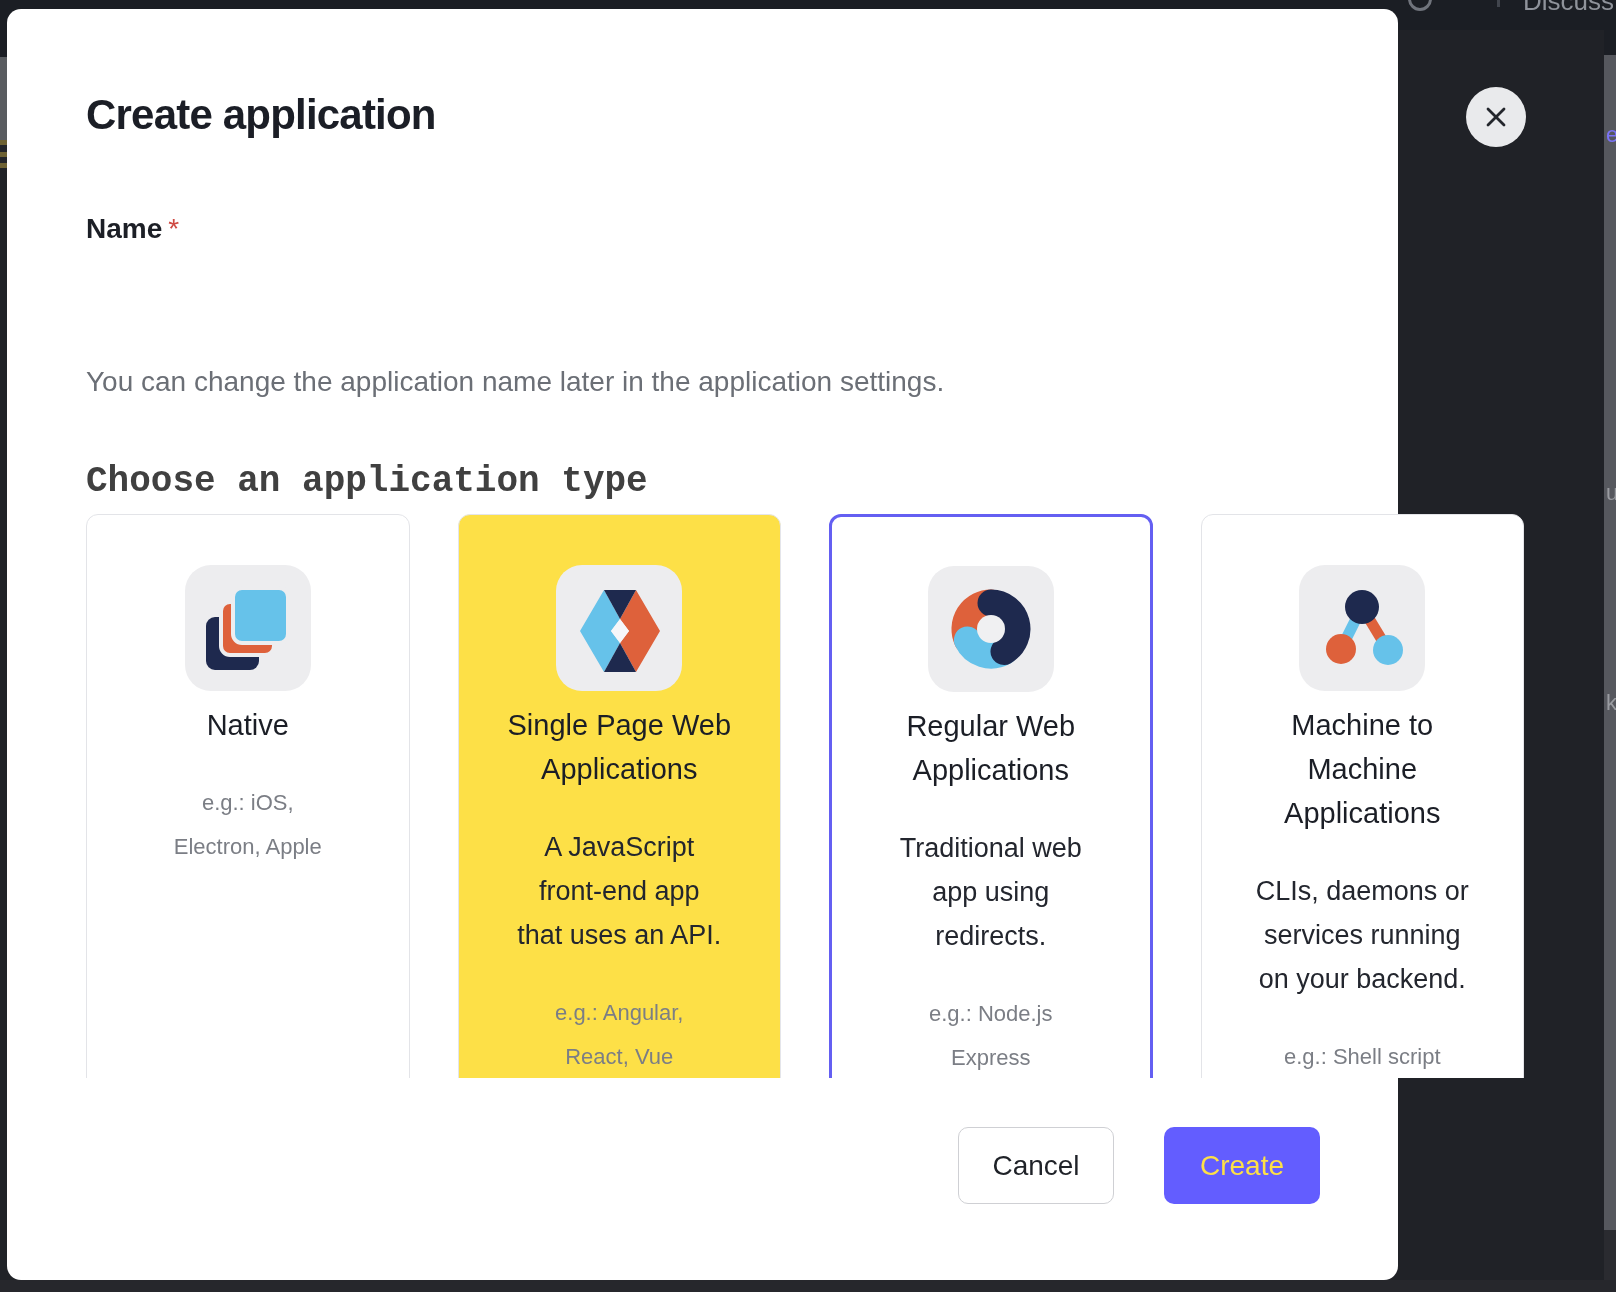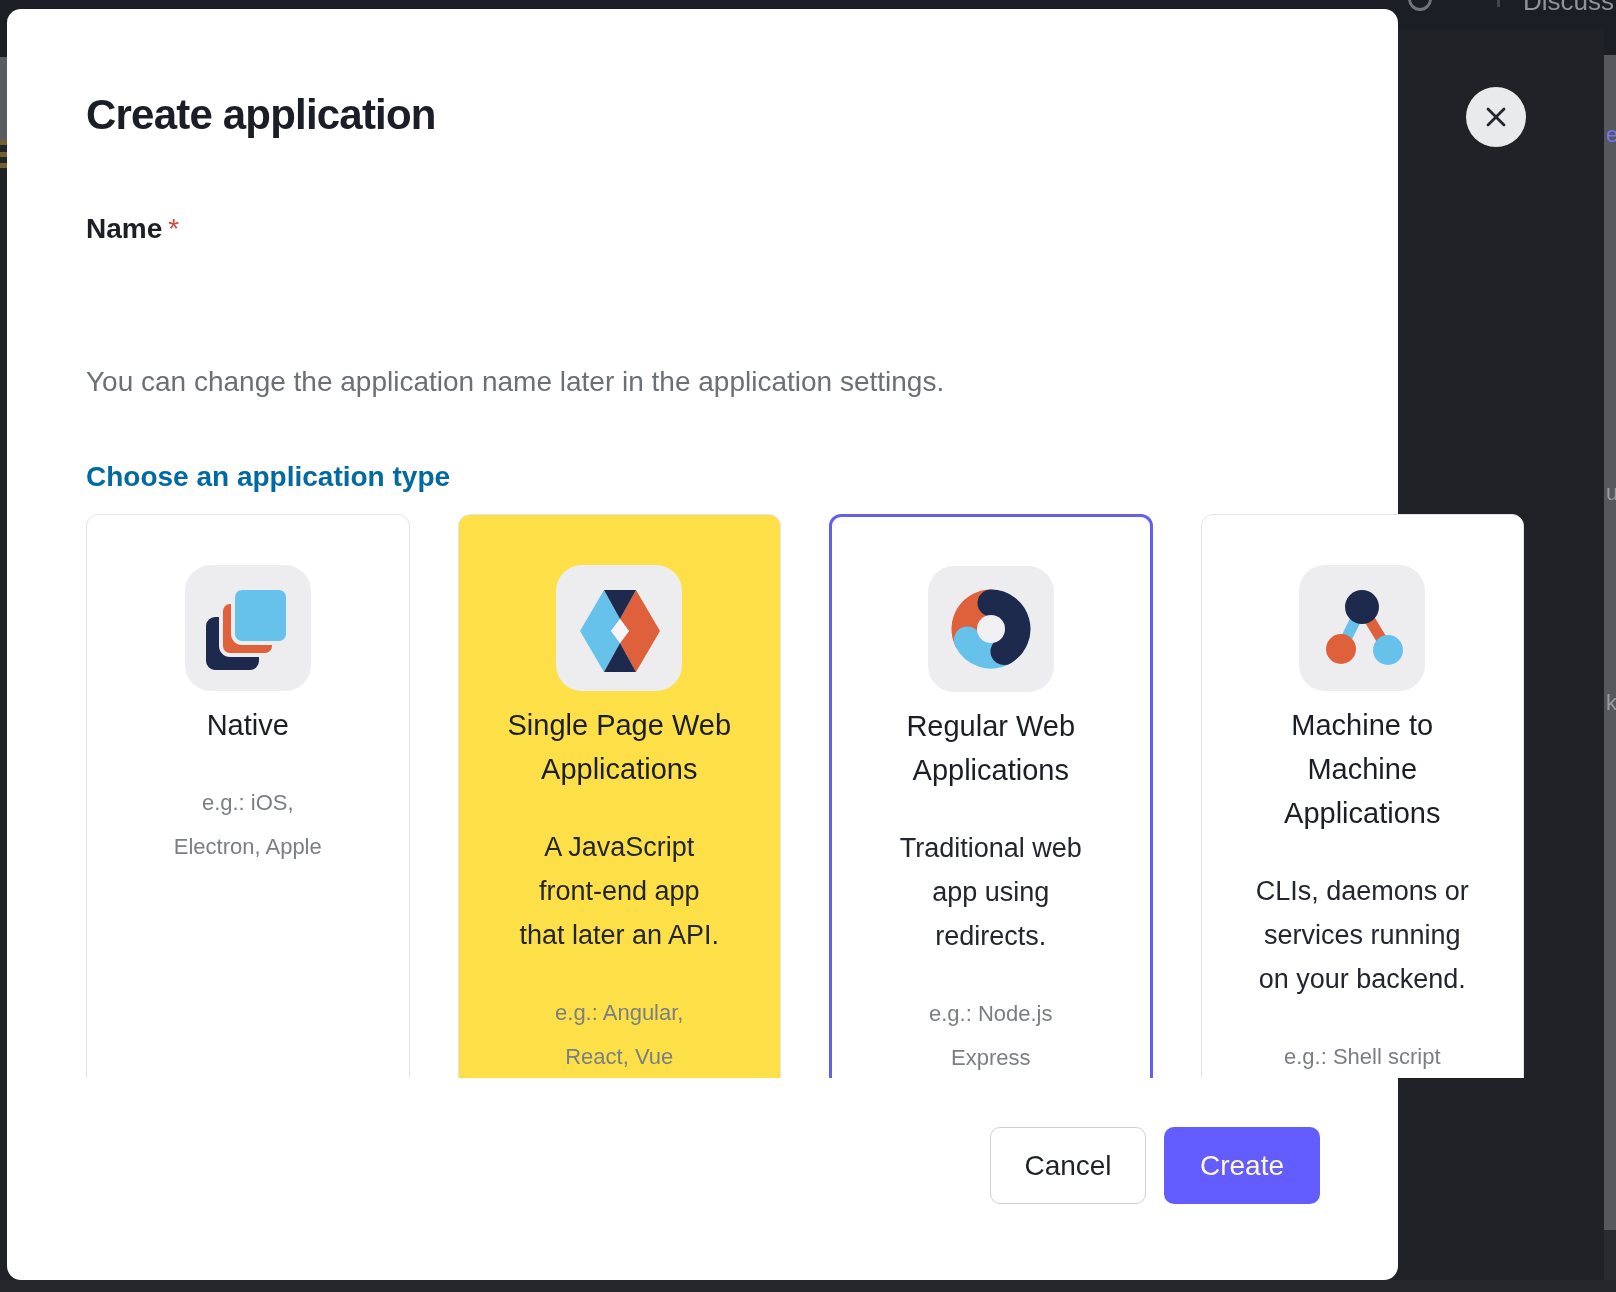--- a/index.html
+++ b/index.html
@@ -40,21 +40,21 @@
   .field-label { position:absolute; left:79px; top:204px; font-size:28px; font-weight:700; color:#1c1f26; }
   .required { color:#cf4a43; font-weight:400; margin-left:6px; }
 
   .name-input { position:absolute; left:79px; top:257px; width:1438px; height:74px;
     border:1.5px solid #c6c8cc; border-radius:6px; background:#fff;
     font-family:"Liberation Sans", sans-serif; font-size:28px; color:#26282e;
     padding:0 0 0 31px; outline:none; }
 
   .helper-text { position:absolute; left:79px; top:357px; font-size:28px; color:#6b6f76; }
 
-  .section-label { position:absolute; left:79px; top:452px; font-size:28px; font-weight:700; color:#0369a1; }
+  .section-label { position:absolute; left:79px; top:452px; font-size:36px; font-weight:700; color:#404040;font-family:Liberation Mono, monospace; }
 
   .cards { position:absolute; left:79px; top:505px; width:1438px; height:564px;
     overflow:hidden; display:grid; grid-template-columns:repeat(4,1fr); grid-gap:22px;gap:48px; }
 
   .card { background:#ffffff; border:1.5px solid #e3e4e8; border-radius:12px;
     text-align:center; padding:50px 24px 30px 24px; cursor:pointer; height:640px; }
   .card.hovered { background:#fde047; border-color:#e4e5ea; }
   .card.selected { border:3px solid #645ff2; padding:48.5px 22.5px 30px 22.5px; }
 
   .icon-tile { width:126px; height:126px; border-radius:26px; background:#ededef;
@@ -62,21 +62,21 @@
 
   .card-title { margin-top:12px; font-size:29px; font-weight:500; line-height:44px;
     color:#1b1e26; white-space:pre-line; }
   .card-desc { margin-top:34px; font-size:27px; line-height:44px; color:#23262e; white-space:pre-line; }
   .card-eg { margin-top:34px; font-size:22px; line-height:44px; color:#7b7e85; white-space:pre-line; }
 
   .footer { position:absolute; top:1118px; right:78px; display:flex; grid-gap:18px; }
   .btn { height:77px; width:156px; border-radius:10px; font-family:"Liberation Sans", sans-serif;
     font-size:28px; font-weight:500; cursor:pointer; display:flex; align-items:center; justify-content:center; }
   .btn-cancel { background:#ffffff; border:1.5px solid #cfd0d4; color:#1f2228; }
-  .btn-create { background:var(--accent,#635dff); border:none; color:#fef9c3; }
+  .btn-create { background:var(--accent,#635dff); border:none; color:#fde047;margin-left:32px; }
 </style>
 <style>.f-navy{fill:#1e294e} .f-orange{fill:#de613b} .f-blue{fill:#66c2ea}
    .s-navy{stroke:#1e294e} .s-orange{stroke:#de613b} .s-blue{stroke:#66c2ea}
    .l-blue{stroke:#66c2ea} .l-orange{stroke:#de613b}
    .required{color:#cf4a43}</style></head>
 <body style="--accent: #635dff;">
 
 <div class="backdrop">
   <div class="topbar"></div>
 
@@ -148,21 +148,21 @@
           <polygon class="f-orange" points="104,66 80,25 64,54 73,66 64,78 80,107"></polygon>
           <polygon class="f-navy" points="48,25 80,25 64,54"></polygon>
           <polygon class="f-navy" points="48,107 80,107 64,78"></polygon>
           <polygon fill="#f6f6f9" points="55,66 64,54 73,66 64,78"></polygon>
         </svg>
       </div>
       <div class="card-title">Single Page Web
 Applications</div>
       <div class="card-desc">A JavaScript
 front-end app
-that later an API.</div>
+that uses an API.</div>
       <div class="card-eg">e.g.: Angular,
 React, Vue</div>
     </div>
 
     <div class="card selected">
       <div class="icon-tile">
         <svg width="126" height="126" viewBox="0 0 126 126">
           <path d="M 63 37 A 26 26 0 0 0 39.4 74" fill="none" class="s-orange" stroke-width="27" stroke-linecap="round"></path>
           <path d="M 39.4 74 A 26 26 0 0 0 76 85.5" fill="none" class="s-blue" stroke-width="27" stroke-linecap="round"></path>
           <path d="M 63 37 A 26 26 0 0 1 76 85.5" fill="none" class="s-navy" stroke-width="27" stroke-linecap="round"></path>

